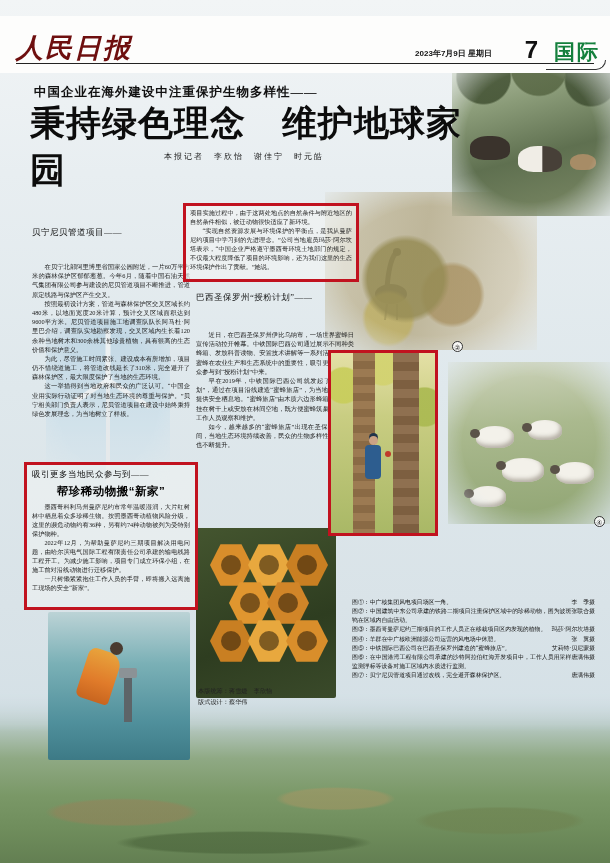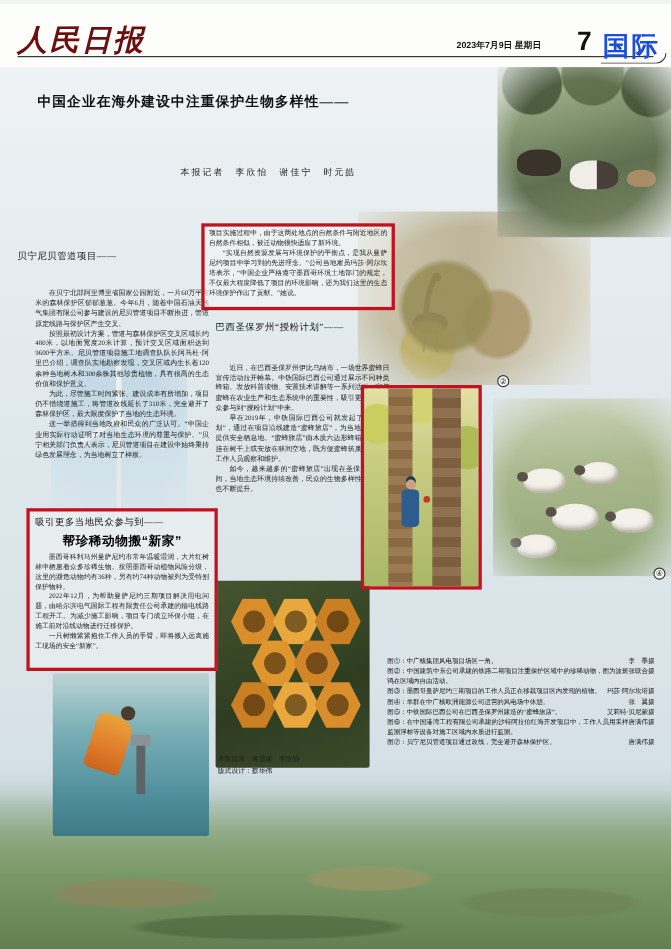--- a/index.html
+++ b/index.html
@@ -2,29 +2,29 @@
 <html><head>
 <meta charset="utf-8">
 <style>
   * { margin:0; padding:0; box-sizing:border-box; }
   html,body { background:#888; }
   body { font-family:"Liberation Serif", serif; }
   .page { position:relative; width:610px; height:863px; margin:0 auto; overflow:hidden;
           background:linear-gradient(180deg,#f2f5f6 0%,#e8eef1 20%,#dfe8ec 45%,#d9e3e8 70%,#cfdde4 100%); }
 
   
-  .header { position:absolute; left:0; top:4px; width:610px; height:57px; background:#fdfdfc; z-index:5; }
+  .header { position:absolute; left:0; top:16px; width:610px; height:57px; background:#fdfdfc; z-index:5; }
   .header-rule { position:absolute; left:16px; top:47px; width:578px; height:1px; background:#222; }
   .masthead { position:absolute; left:16px; top:14px; font-size:27px; font-weight:bold; font-style:italic;
               color:#6e0f0f; letter-spacing:2px; font-family:"Liberation Serif",serif; }
   .dateline { position:absolute; right:118px; top:32px; font-size:8px; color:#111;
               font-family:"Liberation Sans",sans-serif; font-weight:bold; }
   .pageno { position:absolute; right:72px; top:20px; font-size:24px; font-weight:bold; color:#111;
             font-family:"Liberation Sans",sans-serif; }
-  .pagesec { position:absolute; right:10px; top:22px; font-size:24px; font-weight:bold; color:#1d4ed8;
+  .pagesec { position:absolute; right:10px; top:22px; font-size:21px; font-weight:bold; color:#15803d;
              letter-spacing:2px; font-family:"Liberation Sans",sans-serif; }
   .header-curve { position:absolute; right:4px; top:44px; width:60px; height:10px;
                   border-right:1px solid #333; border-bottom:1px solid #333; border-radius:0 0 10px 0; }
 
   
   .kicker { position:absolute; left:34px; top:84px; font-size:12.5px; font-weight:bold; color:#111;
             letter-spacing:1px; z-index:4; }
   .headline { position:absolute; left:30px; top:100px; width:452px; font-size:35px; font-weight:bold;
               color:#0c0c0c; letter-spacing:1px; font-family:"Liberation Sans",sans-serif; z-index:4; }
   .byline { position:absolute; left:34px; top:151px; width:420px; text-align:center; font-size:8px;
@@ -32,21 +32,21 @@
   .intro { position:absolute; left:40px; top:162px; width:424px; font-size:9.5px; line-height:1.55;
            font-weight:bold; color:#1a1a1a; text-align:justify; text-indent:2em; z-index:4; }
 
   
   .colhead-kicker { font-size:8.5px; color:#111; letter-spacing:.5px; }
   .colhead-title  { font-size:11.5px; font-weight:bold; color:#000; text-align:center; margin-top:3px;
                     font-family:"Liberation Sans",sans-serif; letter-spacing:.5px; }
   .body-text p { font-size:6.3px; line-height:1.46; color:#1c1c1c; text-align:justify; text-indent:2em; }
   .txtcol { position:absolute; z-index:3; }
 
-  #col1-head { left:16px; top:227px; width:158px; }
+  #col1-head { left:32px; top:227px; width:158px; }
   #col1-body { left:32px; top:262px; width:158px; height:198px; overflow:hidden; }
 
   #hl-box { left:183px; top:203px; width:176px; height:79px; border:3px solid #c1121f;
             background:rgba(244,246,244,.55); padding:3px 4px; overflow:hidden; z-index:3; position:absolute; }
   #hl-box p { font-size:6.2px; line-height:1.45; color:#1c1c1c; text-align:justify; }
   #hl-box p + p { text-indent:2em; }
 
   #col2-head { left:196px; top:292px; width:158px; }
   #col2-body { left:196px; top:330px; width:158px; height:194px; overflow:hidden; }
 
@@ -196,20 +196,21 @@
     <div class="sheep" style="left:54px;top:96px;width:42px;height:24px;"></div>
     <div class="sheep" style="left:108px;top:100px;width:38px;height:22px;"></div>
     <div class="sheep" style="left:22px;top:124px;width:36px;height:21px;"></div>
   </div>
 
   <div id="photo-aerial" class="photo">
     <div class="fields"></div>
   </div>
 
   <div class="kicker">中国企业在海外建设中注重保护生物多样性——</div>
+  <div class="headline">秉持绿色理念　维护地球家园</div>
   <div class="byline">本报记者　李欣怡　谢佳宁　时元皓</div>
 
   <div class="txtcol" id="col1-head">
     <div class="colhead-kicker">贝宁尼贝管道项目——</div>
   </div>
   <div class="txtcol body-text" id="col1-body">
     <p>在贝宁北部阿里博里省国家公园附近，一片60万平方米的森林保护区郁郁葱葱。今年6月，随着中国石油天然气集团有限公司参与建设的尼贝管道项目不断推进，管道原定线路与保护区产生交叉。</p>
     <p>按照最初设计方案，管道与森林保护区交叉区域长约480米，以地面宽度20米计算，预计交叉区域面积达到9600平方米。尼贝管道项目施工地调查队队长阿马杜·阿里巴介绍，调查队实地勘察发现，交叉区域内生长着120余种当地树木和300余株其他珍贵植物，具有很高的生态价值和保护意义。</p>
     <p>为此，尽管施工时间紧张、建设成本有所增加，项目仍不惜绕道施工，将管道改线延长了310米，完全避开了森林保护区，最大限度保护了当地的生态环境。</p>
     <p>这一举措得到当地政府和民众的广泛认可。“中国企业用实际行动证明了对当地生态环境的尊重与保护。”贝宁相关部门负责人表示，尼贝管道项目在建设中始终秉持绿色发展理念，为当地树立了样板。</p>

